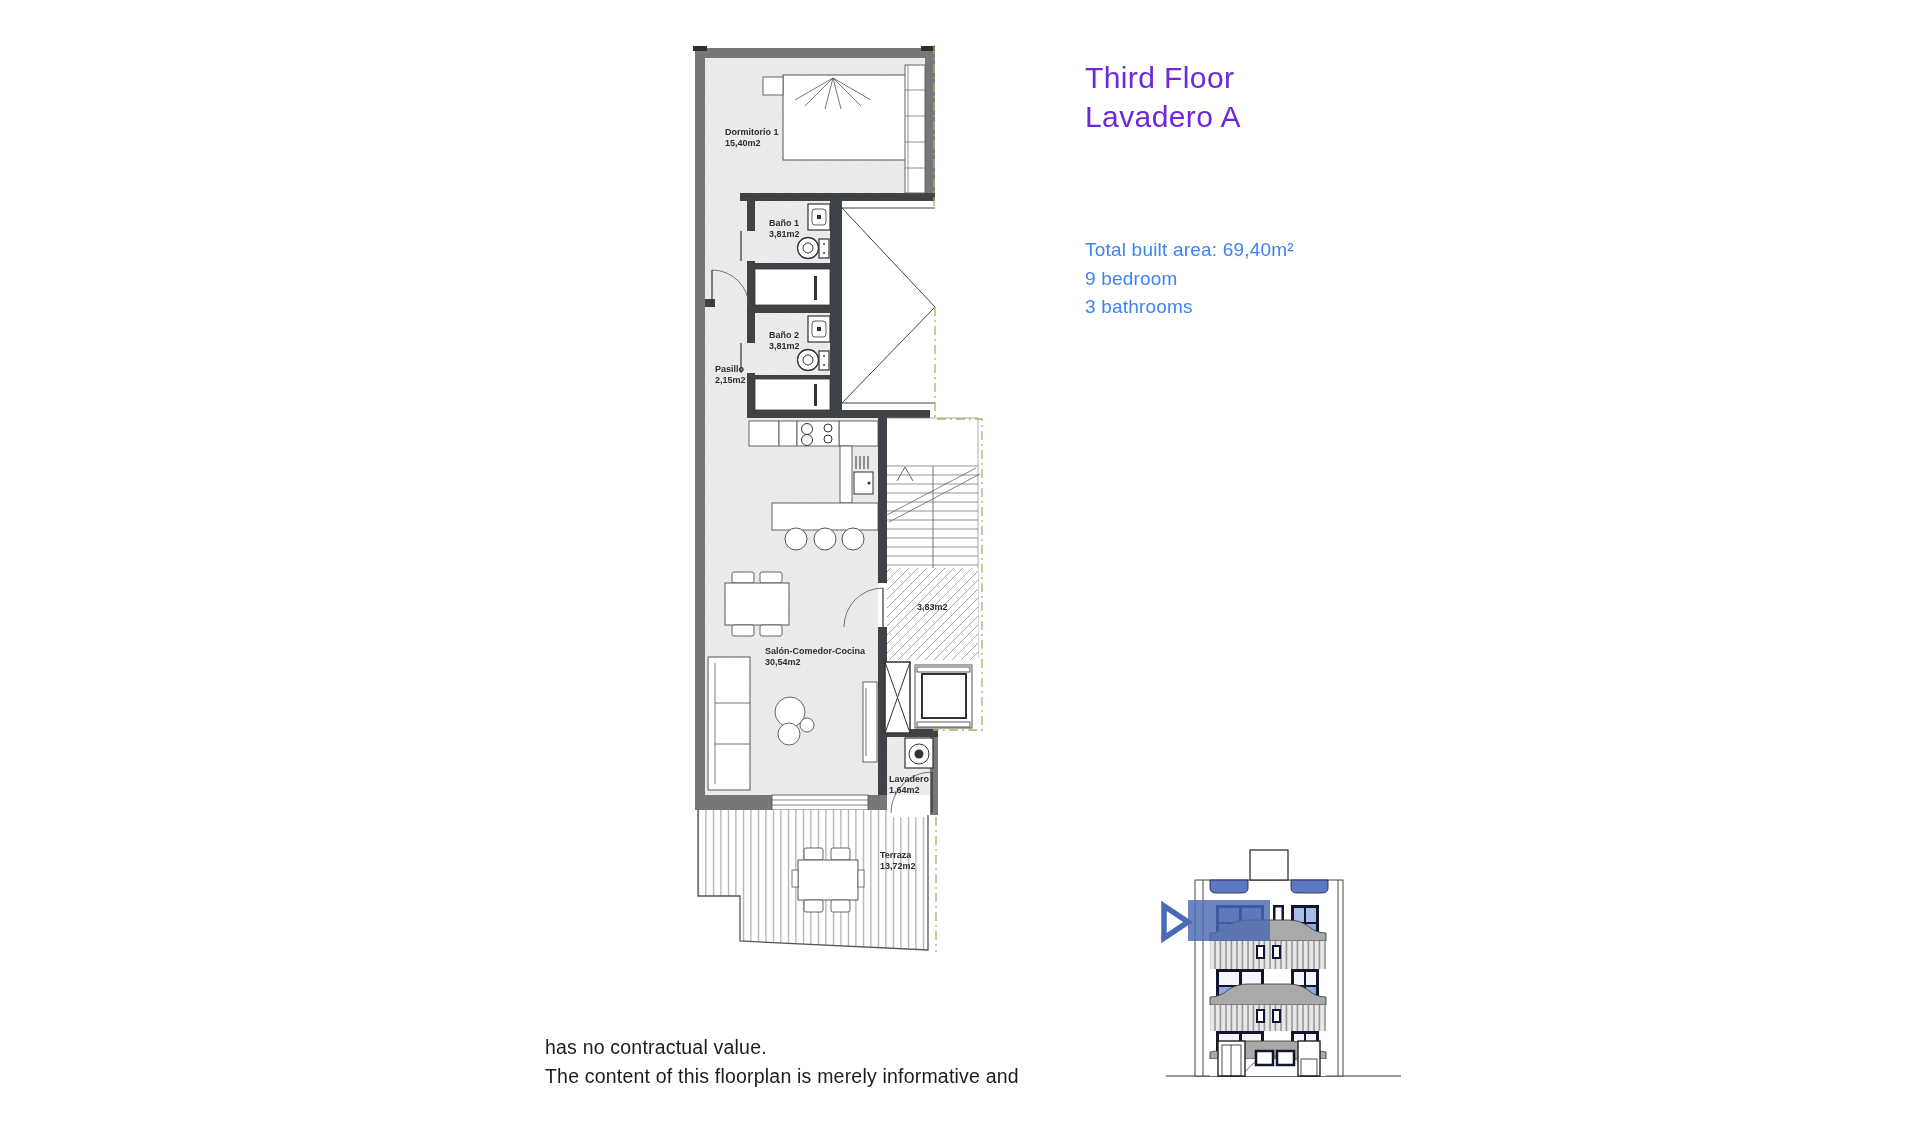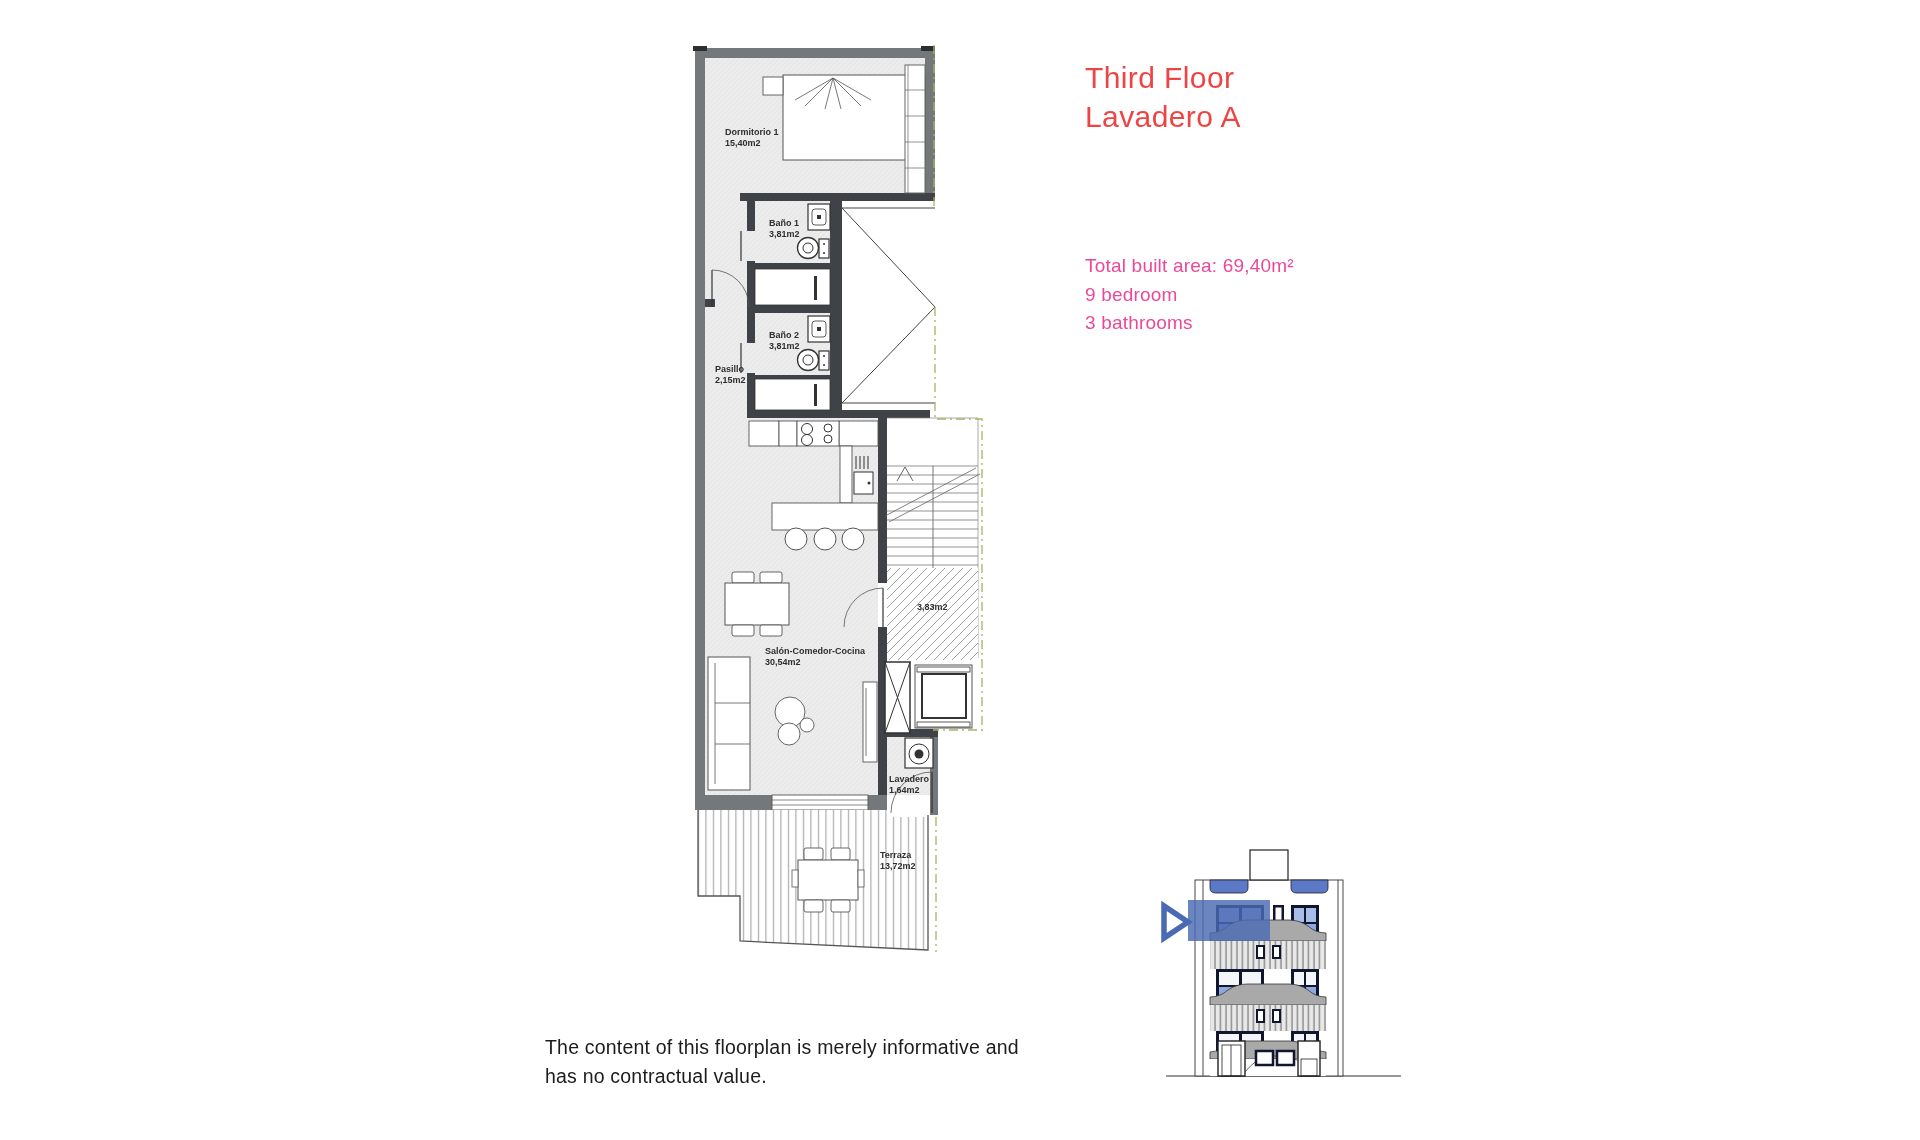--- a/index.html
+++ b/index.html
@@ -1,23 +1,23 @@
 <!DOCTYPE html>
 <html><head>
 <meta charset="utf-8">
 <style>
   html,body{margin:0;padding:0;background:#fff;}
   #page{position:relative;width:1920px;height:1140px;background:#fff;overflow:hidden;
         font-family:"Liberation Sans",sans-serif;color:#17191c;}
   #plan-svg{position:absolute;left:665px;top:38px;}
   #elev-svg{position:absolute;left:1158px;top:843px;}
   .title-block{position:absolute;left:1085px;top:58px;font-size:30px;line-height:39px;
-               font-weight:500;letter-spacing:.4px;color:#ef4444;}
-  .summary-block{position:absolute;left:1085px;top:252px;font-size:19px;line-height:28.5px;
-                 letter-spacing:.2px;color:#ec4899;}
+               font-weight:500;letter-spacing:.4px;color:#6d28d9;}
+  .summary-block{position:absolute;left:1085px;top:236px;font-size:19px;line-height:28.5px;
+                 letter-spacing:.2px;color:#3b82f6;}
   .disclaimer{position:absolute;left:545px;top:1033px;width:600px;font-size:19.5px;
               line-height:29px;letter-spacing:.2px;color:#1c1c1c;}
   text{font-family:"Liberation Sans",sans-serif;font-size:9px;font-weight:700;fill:#2e2e2e;}
   .thin{stroke:#555;stroke-width:.8;fill:none;}
 </style>
 </head>
 <body>
 
 <div id="page">
 
@@ -256,22 +256,22 @@
     <div>Third Floor</div>
     <div>Lavadero A</div>
   </div>
   <div class="summary-block">
     <div>Total built area: 69,40m²</div>
     <div>9 bedroom</div>
     <div>3 bathrooms</div>
   </div>
 
   <div class="disclaimer">
+    <div>has no contractual value.</div>
     <div>The content of this floorplan is merely informative and</div>
-    <div>has no contractual value.</div>
   </div>
 
   <svg id="elev-svg" width="250" height="245" viewBox="0 0 250 245">
     <defs>
       <pattern id="bandStripes" width="5.5" height="10" patternUnits="userSpaceOnUse">
         <rect width="5.5" height="10" fill="#e8e8e8"></rect>
         <path d="M2,0 V10" stroke="#8f8f8f" stroke-width="1.5"></path>
       </pattern>
     </defs>
 

